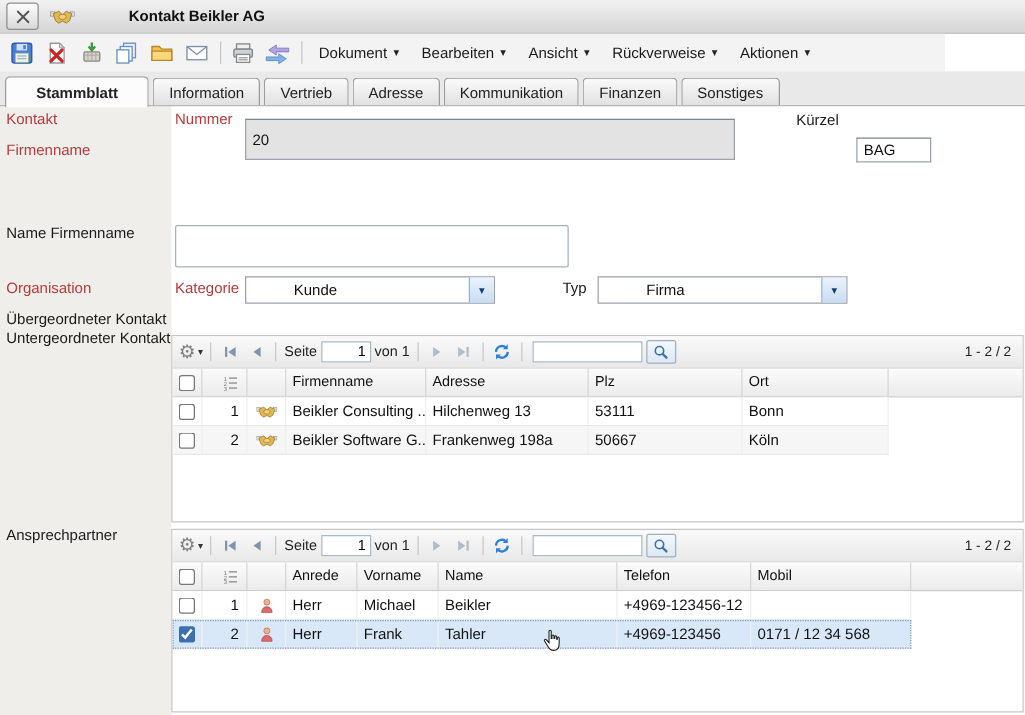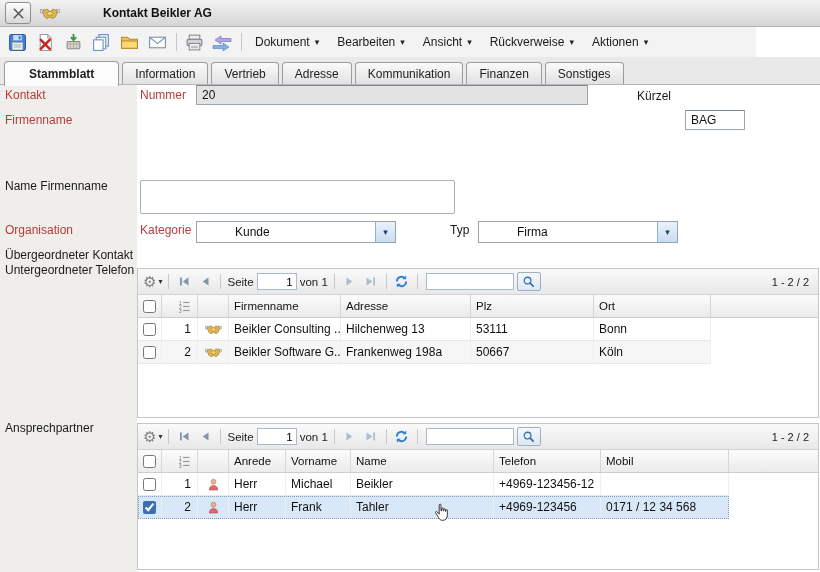--- a/index.html
+++ b/index.html
@@ -183,21 +183,21 @@
     <div class="tab">Kommunikation</div>
     <div class="tab">Finanzen</div>
     <div class="tab">Sonstiges</div>
   </div>
 
   <div class="content">
     <div class="leftcol"></div>
 
     <span class="flabel red" style="left:5px;top:3px;">Kontakt</span>
     <span class="flabel red" style="left:140px;top:3px;">Nummer</span>
-    <input class="tinput disabled" style="left: 196px; top: 0; width: 392px; height: 20px;" readonly="" value="20">
+    <input class="tinput disabled" style="left: 196px; top: 10px; width: 392px; height: 33px;" readonly="" value="20">
     <span class="flabel" style="left:637px;top:4px;">Kürzel</span>
     <input class="tinput" style="left: 685px; top: 3px; width: 60px; height: 20px; margin-top: 22px;" value="BAG">
 
     <span class="flabel red" style="left:5px;top:28px;">Firmenname</span>
 
     <span class="flabel" style="left:5px;top:94px;">Name Firmenname</span>
     <textarea class="tarea" style="left: 140px; top: 95px; width: 315px; height: 34px;"></textarea>
 
     <span class="flabel red" style="left:5px;top:138px;">Organisation</span>
     <span class="flabel red" style="left:140px;top:138px;">Kategorie</span>
@@ -209,21 +209,21 @@
     </div>
     <span class="flabel" style="left:450px;top:138px;">Typ</span>
     <div class="combo" style="left:478px;top:136px;width:200px;">
       <span class="combo-text">Firma</span>
       <span class="combo-btn">
           <span class="combo-arrow">▾</span>
         </span>
     </div>
 
     <span class="flabel" style="left:5px;top:163px;">Übergeordneter Kontakt</span>
-    <span class="flabel" style="left:5px;top:178px;">Untergeordneter Telefon</span>
+    <span class="flabel" style="left:5px;top:178px;">Untergeordneter Kontakt</span>
 
     <div class="grid grid1" style="left:137px;top:183px;width:682px;height:150px;">
       <div class="gtb">
         <span class="gearwrap">
             <span class="gear">⚙</span>
             <span class="gear-arrow">▾</span>
           </span>
         <span class="vsep"></span>
         <button class="navbtn">
             <svg width="14" height="13" viewBox="0 0 14 13">

